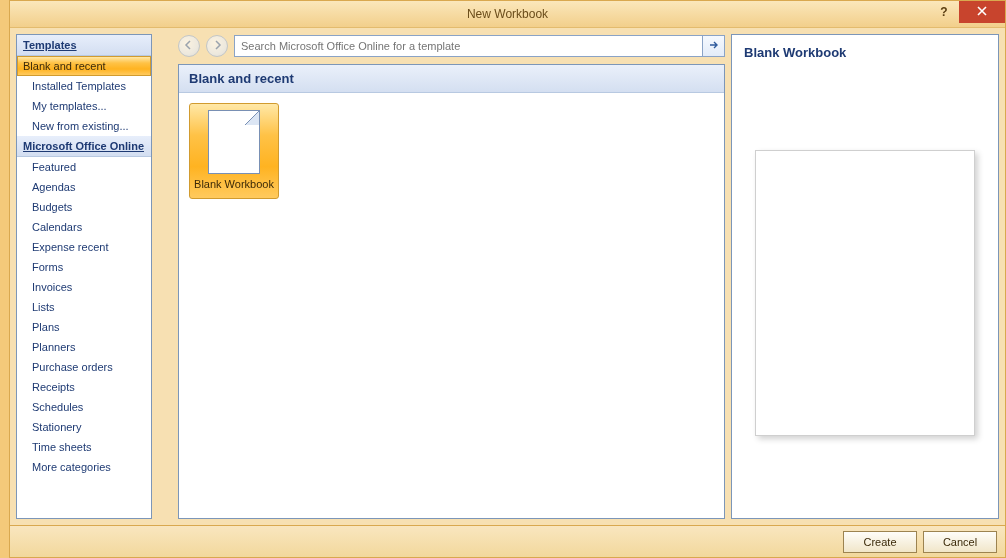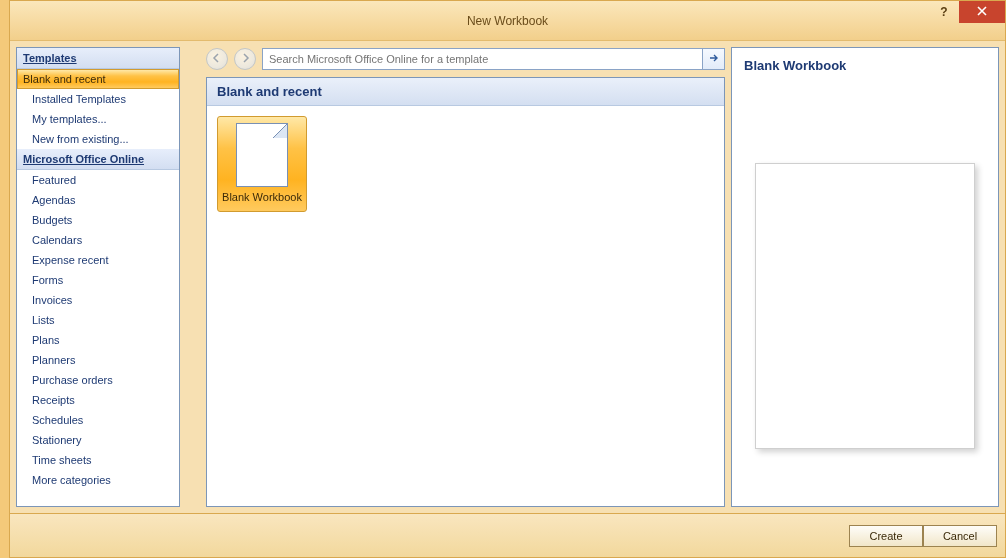--- a/index.html
+++ b/index.html
@@ -15,21 +15,21 @@
   .window {
     position: absolute;
     left: 9px; top: 0;
     width: 997px; height: 558px;
     background: #f7e0b2;
     border: 1px solid #d9a84f;
     display: flex;
     flex-direction: column;
   }
   .titlebar {
-    height: 40px;
+    height: 27px;
     background: linear-gradient(#fbe7bb, #f2cf8b);
     display: flex;
     align-items: center;
     position: relative;
     border-bottom: 1px solid #e3bb6e;
   }
   .title-text {
     position: absolute;
     left: 50%; transform: translateX(-50%);
     color: #6a4c1a;
@@ -56,21 +56,21 @@
   }
   .close-btn svg { width:10px; height:10px; }
   .body-area {
     flex:1;
     display:flex;
     padding:6px;
     gap:6px;
     min-height:0;
   }
   .sidebar {
-    width:164px;
+    width:136px;
     border:1px solid #7c96b8;
     background:#fff;
     overflow-y:scroll;
     position:relative;
   }
   .sidebar::-webkit-scrollbar { width:16px; }
   .sidebar::-webkit-scrollbar-track { background:#f0f0f0; }
   .sidebar::-webkit-scrollbar-thumb { background:#c9c9c9; border:1px solid #b0b0b0; }
   .sidebar-header {
     background: linear-gradient(#e7eefb, #d3def1);
@@ -208,26 +208,27 @@
   }
   .preview-page {
     width:220px;
     height:286px;
     margin:0 auto;
     background:#fff;
     border:1px solid #cfcfcf;
     box-shadow: 3px 3px 6px rgba(0,0,0,0.18);
   }
   .footer {
-    height:44px;
+    height:32px;
     border-top:1px solid #d9a84f;
     display:flex;
     justify-content:flex-end;
     align-items:center;
     padding:0 8px;
+    gap:6px;
     background: linear-gradient(#f9e6bf, #f2d89c);
   }
   .dlg-btn {
     min-width:74px;
     height:22px;
     border:1px solid #9c8350;
     background: linear-gradient(#fefdf9, #f1e6c9);
     font-size:11px;
     color:#3b2a0a;
     cursor:pointer;

